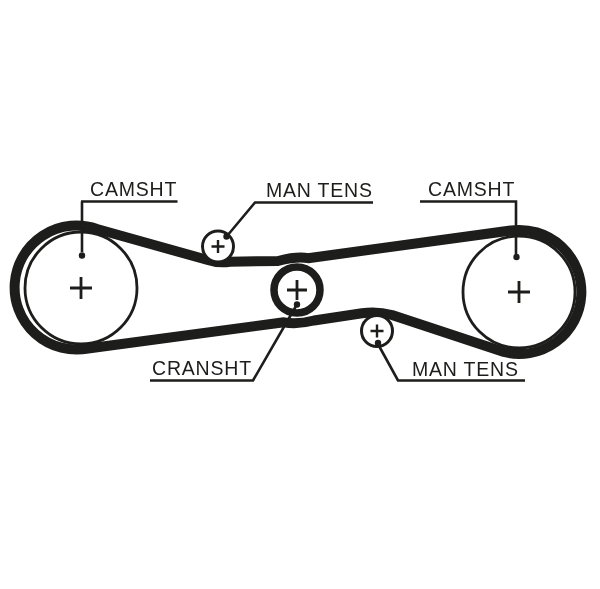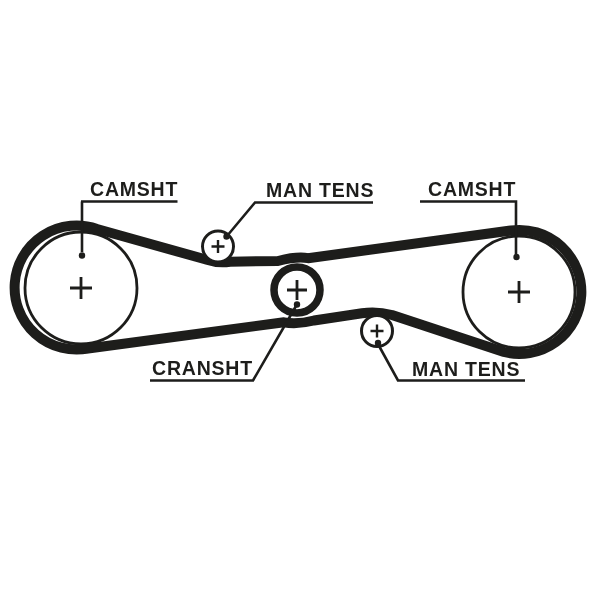--- a/index.html
+++ b/index.html
@@ -3,21 +3,21 @@
 <meta charset="utf-8">
 <style>
   :root { --ink: #1d1d1b; --bg: #ffffff; }
   html, body { margin: 0; padding: 0; }
   body {
     width: 600px; height: 589px;
     background: var(--bg);
     font-family: "Liberation Sans", sans-serif;
     overflow: hidden;
   }
-  .stage { width: 600px; height: 461px; position: relative; font-weight: bold; }
+  .stage { width: 600px; height: 461px; position: relative; }
   svg { display: block; }
   .lbl {
     font-family: "Liberation Sans", sans-serif;
     font-size: 19.5px;
     letter-spacing: 0.8px;
     fill: var(--ink);
   }
   .thin  { fill: none; stroke: var(--ink); stroke-width: 2.8; }
   .ring  { fill: none; stroke: var(--ink); stroke-width: 7.5; }
   .belt  { fill: none; stroke: var(--ink); stroke-width: 10; stroke-linejoin: round; }

